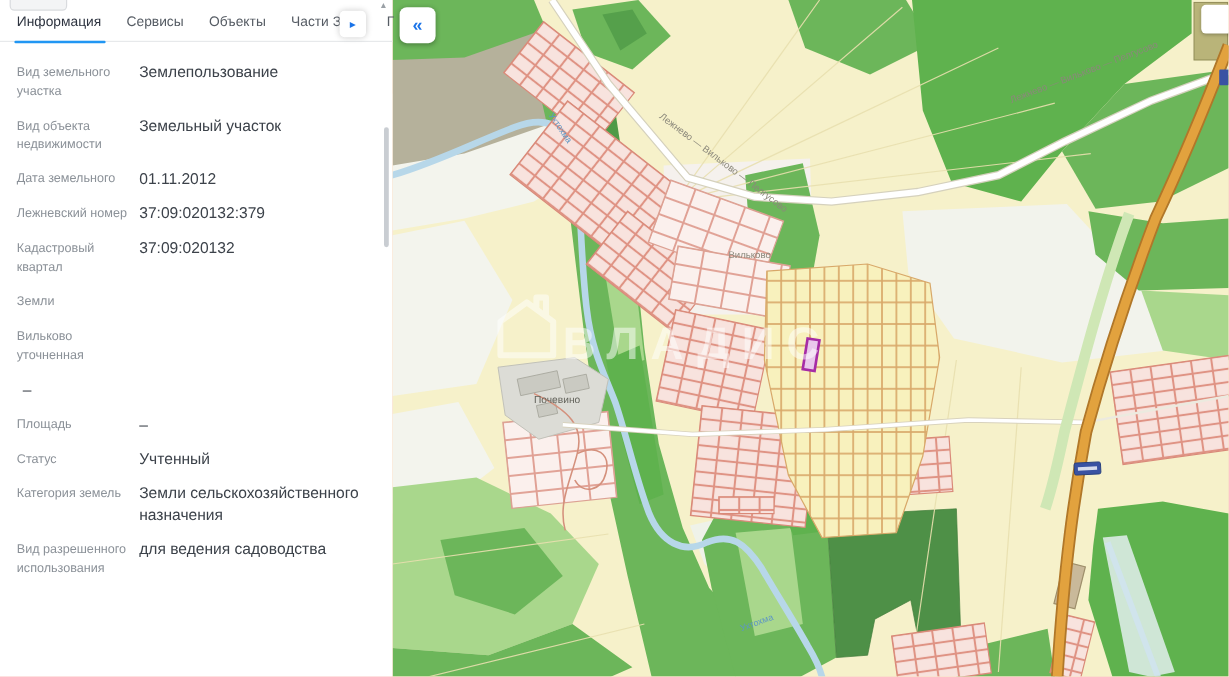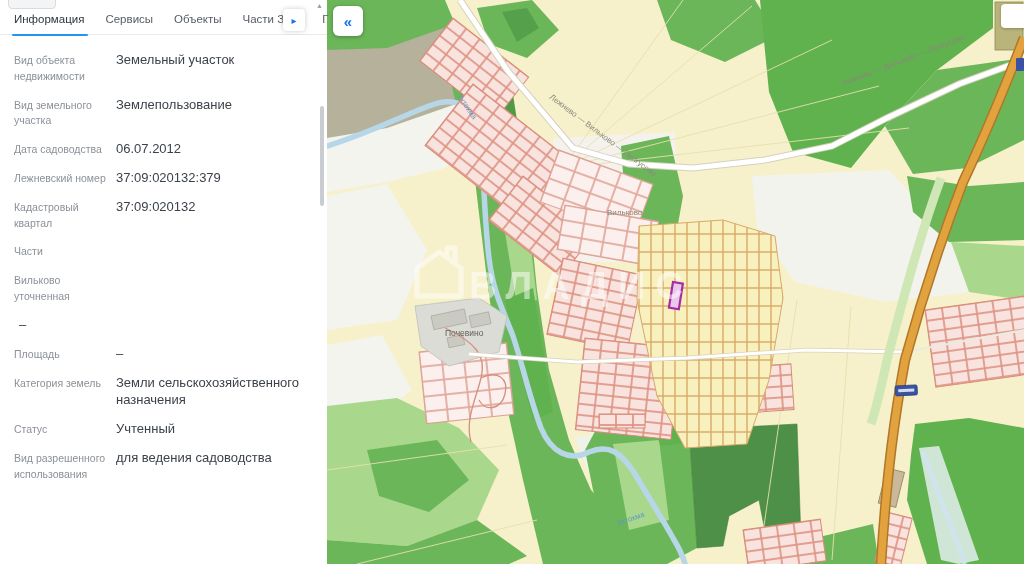--- a/index.html
+++ b/index.html
@@ -49,59 +49,59 @@
       <div class="tab">Части ЗУ</div>
       <div class="tab trunc">Состав</div>
       <div class="tabs-more">
           <span>▸</span>
         </div>
       <div class="tab cut">Г</div>
     </div>
 
     <div class="fields">
       <div class="frow">
+          <div class="flbl">Вид земельного участка</div>
+          <div class="fval">Землепользование</div>
+        </div>
+      <div class="frow">
           <div class="flbl">Вид объекта недвижимости</div>
           <div class="fval">Земельный участок</div>
         </div>
       <div class="frow">
-          <div class="flbl">Вид земельного участка</div>
-          <div class="fval">Землепользование</div>
-        </div>
-      <div class="frow">
-          <div class="flbl">Дата садоводства</div>
-          <div class="fval">06.07.2012</div>
+          <div class="flbl">Дата земельного</div>
+          <div class="fval">01.11.2012</div>
         </div>
       <div class="frow">
           <div class="flbl">Лежневский номер</div>
           <div class="fval">37:09:020132:379</div>
         </div>
       <div class="frow">
           <div class="flbl">Кадастровый квартал</div>
           <div class="fval">37:09:020132</div>
         </div>
       <div class="frow">
-          <div class="flbl">Части</div>
+          <div class="flbl">Земли</div>
         </div>
       <div class="frow">
           <div class="flbl">Вильково уточненная</div>
         </div>
       <div class="frow">
           <div class="fval">–</div>
         </div>
       <div class="frow">
           <div class="flbl">Площадь</div>
           <div class="fval">–</div>
         </div>
       <div class="frow">
+          <div class="flbl">Статус</div>
+          <div class="fval">Учтенный</div>
+        </div>
+      <div class="frow">
           <div class="flbl">Категория земель</div>
           <div class="fval">Земли сельскохозяйственного назначения</div>
-        </div>
-      <div class="frow">
-          <div class="flbl">Статус</div>
-          <div class="fval">Учтенный</div>
         </div>
       <div class="frow">
           <div class="flbl">Вид разрешенного использования</div>
           <div class="fval">для ведения садоводства</div>
         </div>
 
     </div>
     <div class="scrollbar"></div>
   </div>
 

